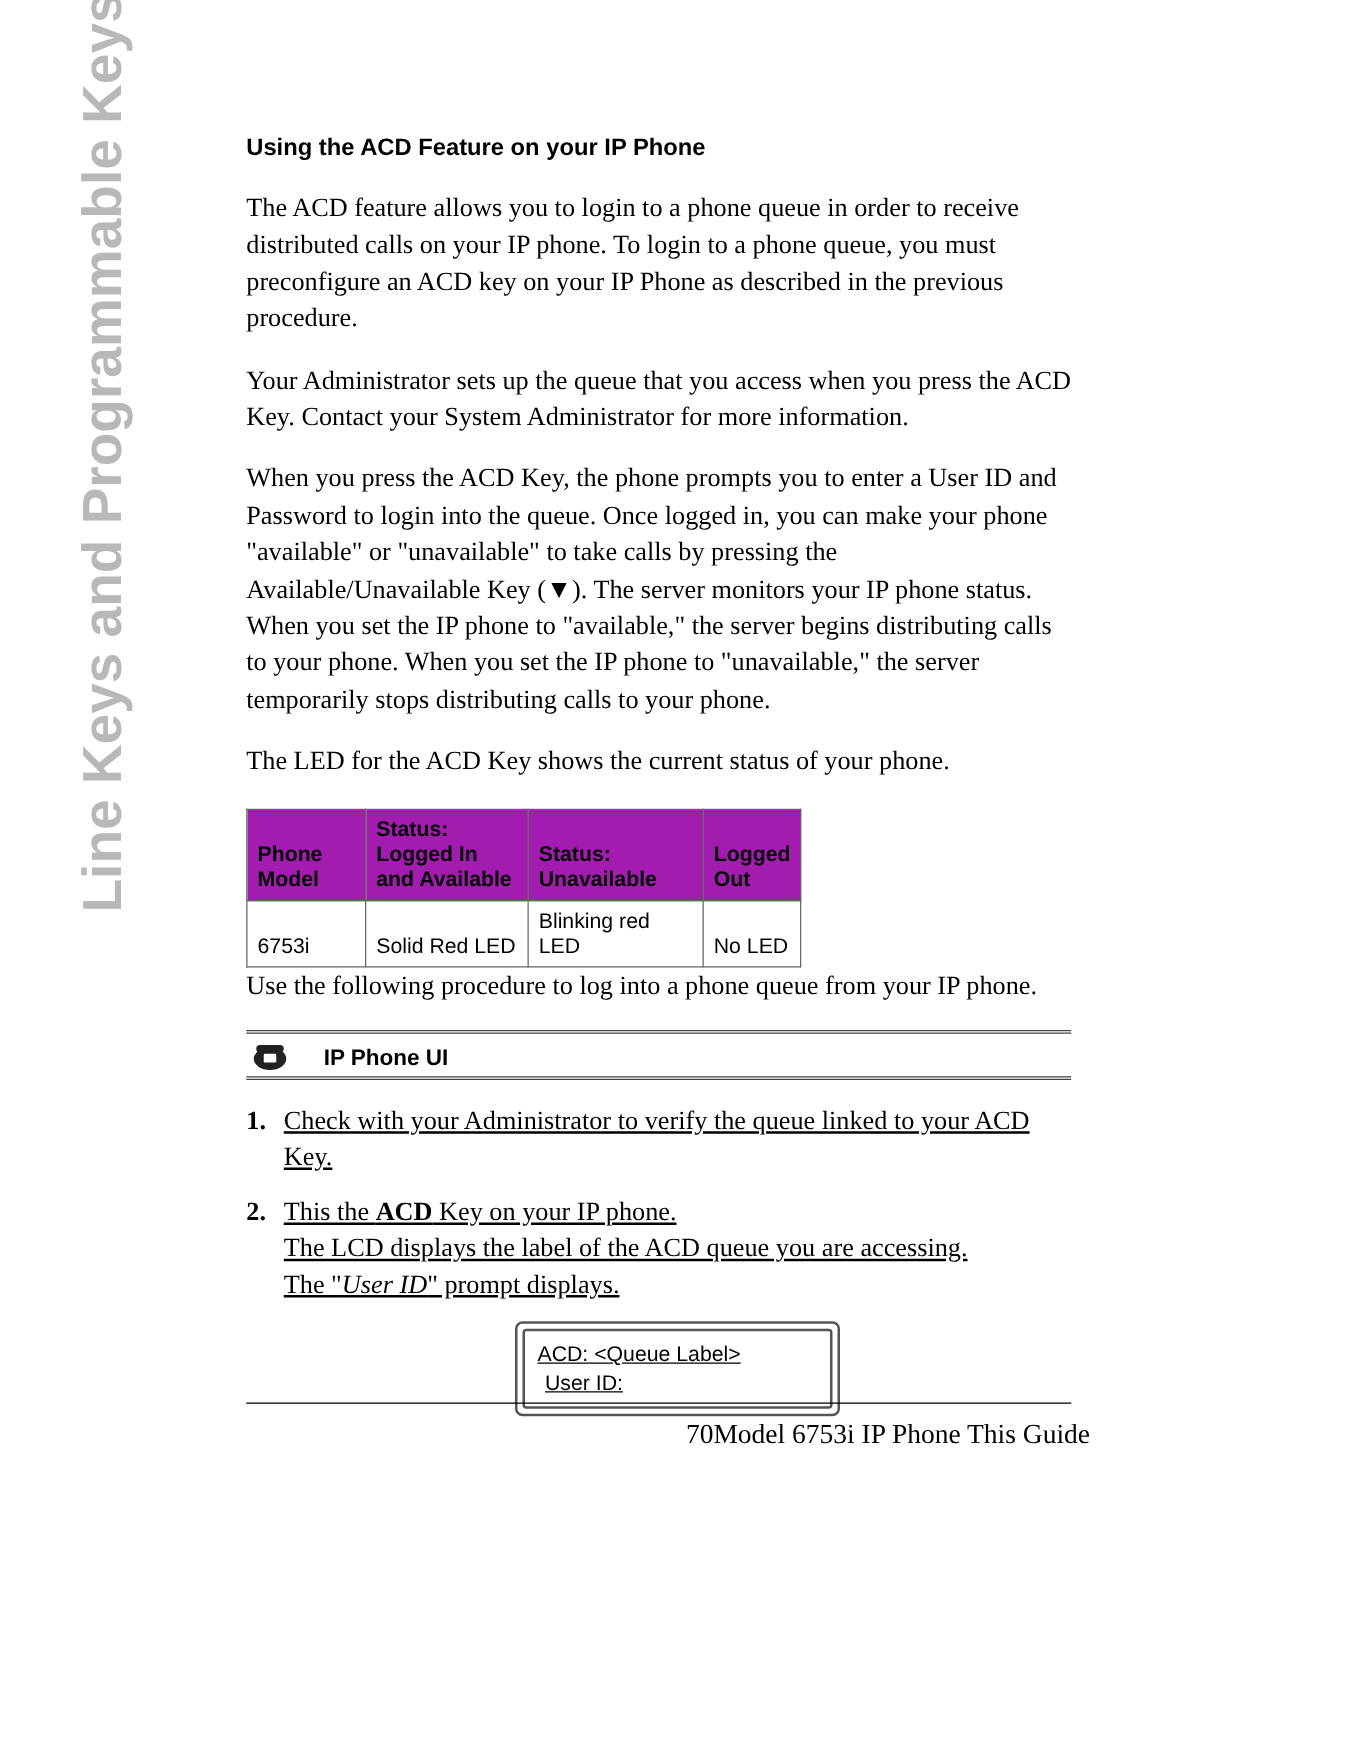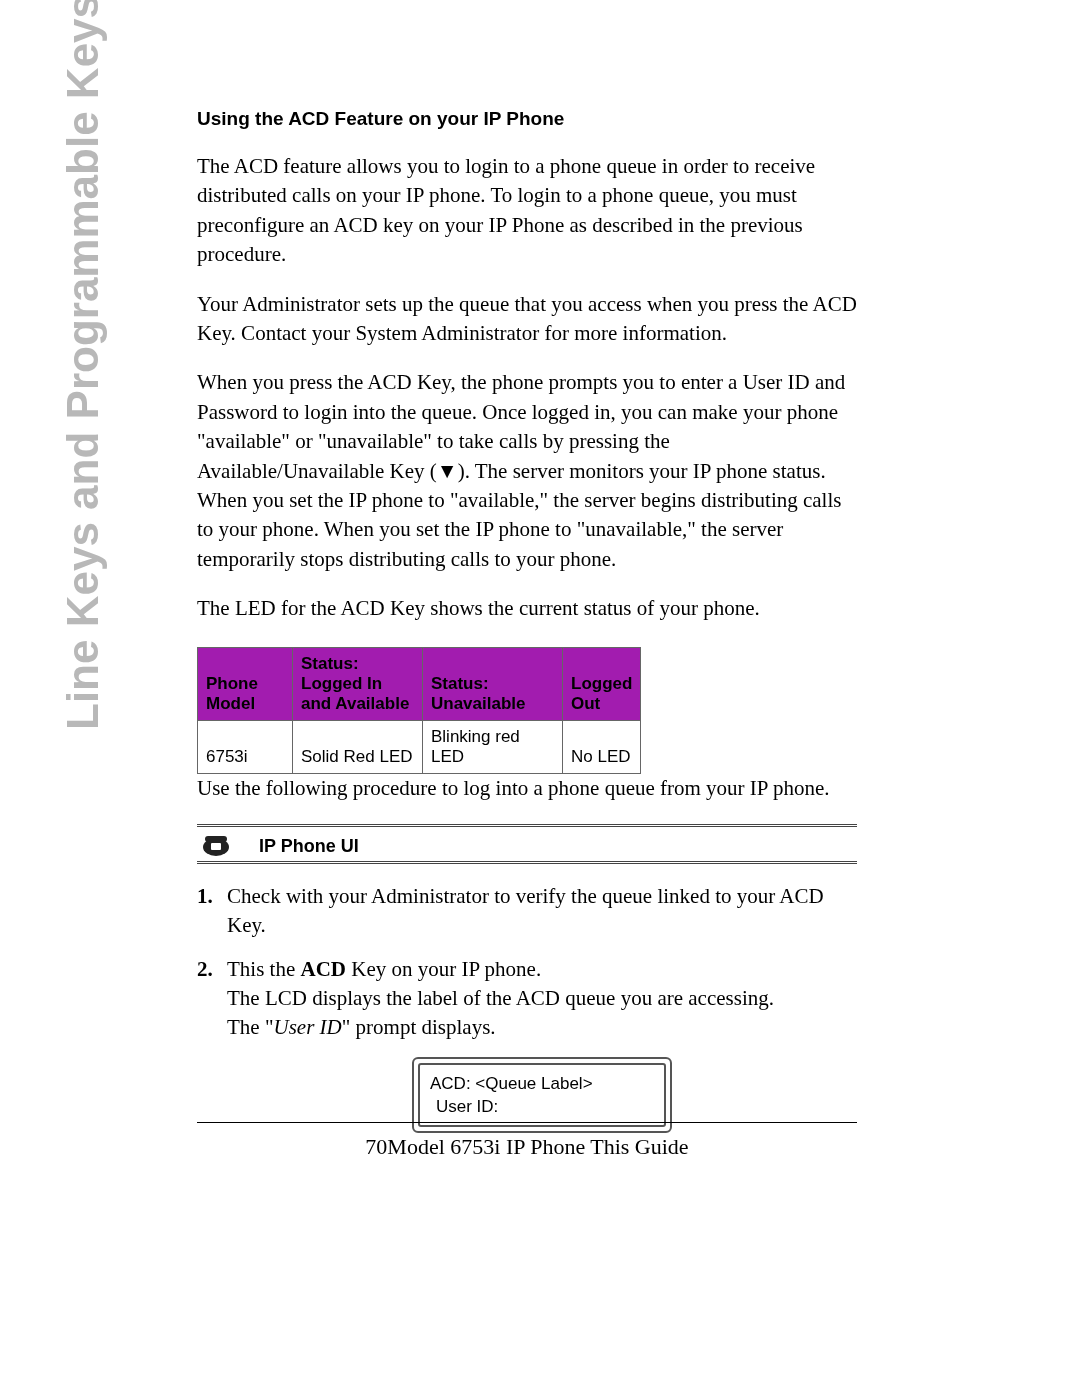--- a/index.html
+++ b/index.html
@@ -83,20 +83,21 @@
   ol.steps {
     list-style: none;
     counter-reset: step;
   }
   ol.steps > li {
     counter-increment: step;
     position: relative;
     padding-left: 30px;
     margin-bottom: 14px;
     line-height: 1.4;
+    text-decoration: underline;
   }
   ol.steps > li::before {
     content: counter(step) ".";
     position: absolute;
     left: 0;
     font-weight: bold;
   }
   .lcd-box {
     width: 260px;
     margin: 14px auto 0 auto;
@@ -114,25 +115,25 @@
   }
   .footer-rule {
     position: absolute;
     left: 197px;
     top: 1122px;
     width: 660px;
     border-top: 1px solid #000;
   }
   .footer {
     position: absolute;
-    left: 197px;
+    left: 212px;
     top: 1134px;
     width: 660px;
     display: flex;
-    justify-content: center;
+    justify-content: flex-end;
     font-size: 22px;
   }
 </style>
 </head>
 <body>
 
 <div class="side-text">Line Keys and Programmable Keys</div>
 
 <div class="page">
 

